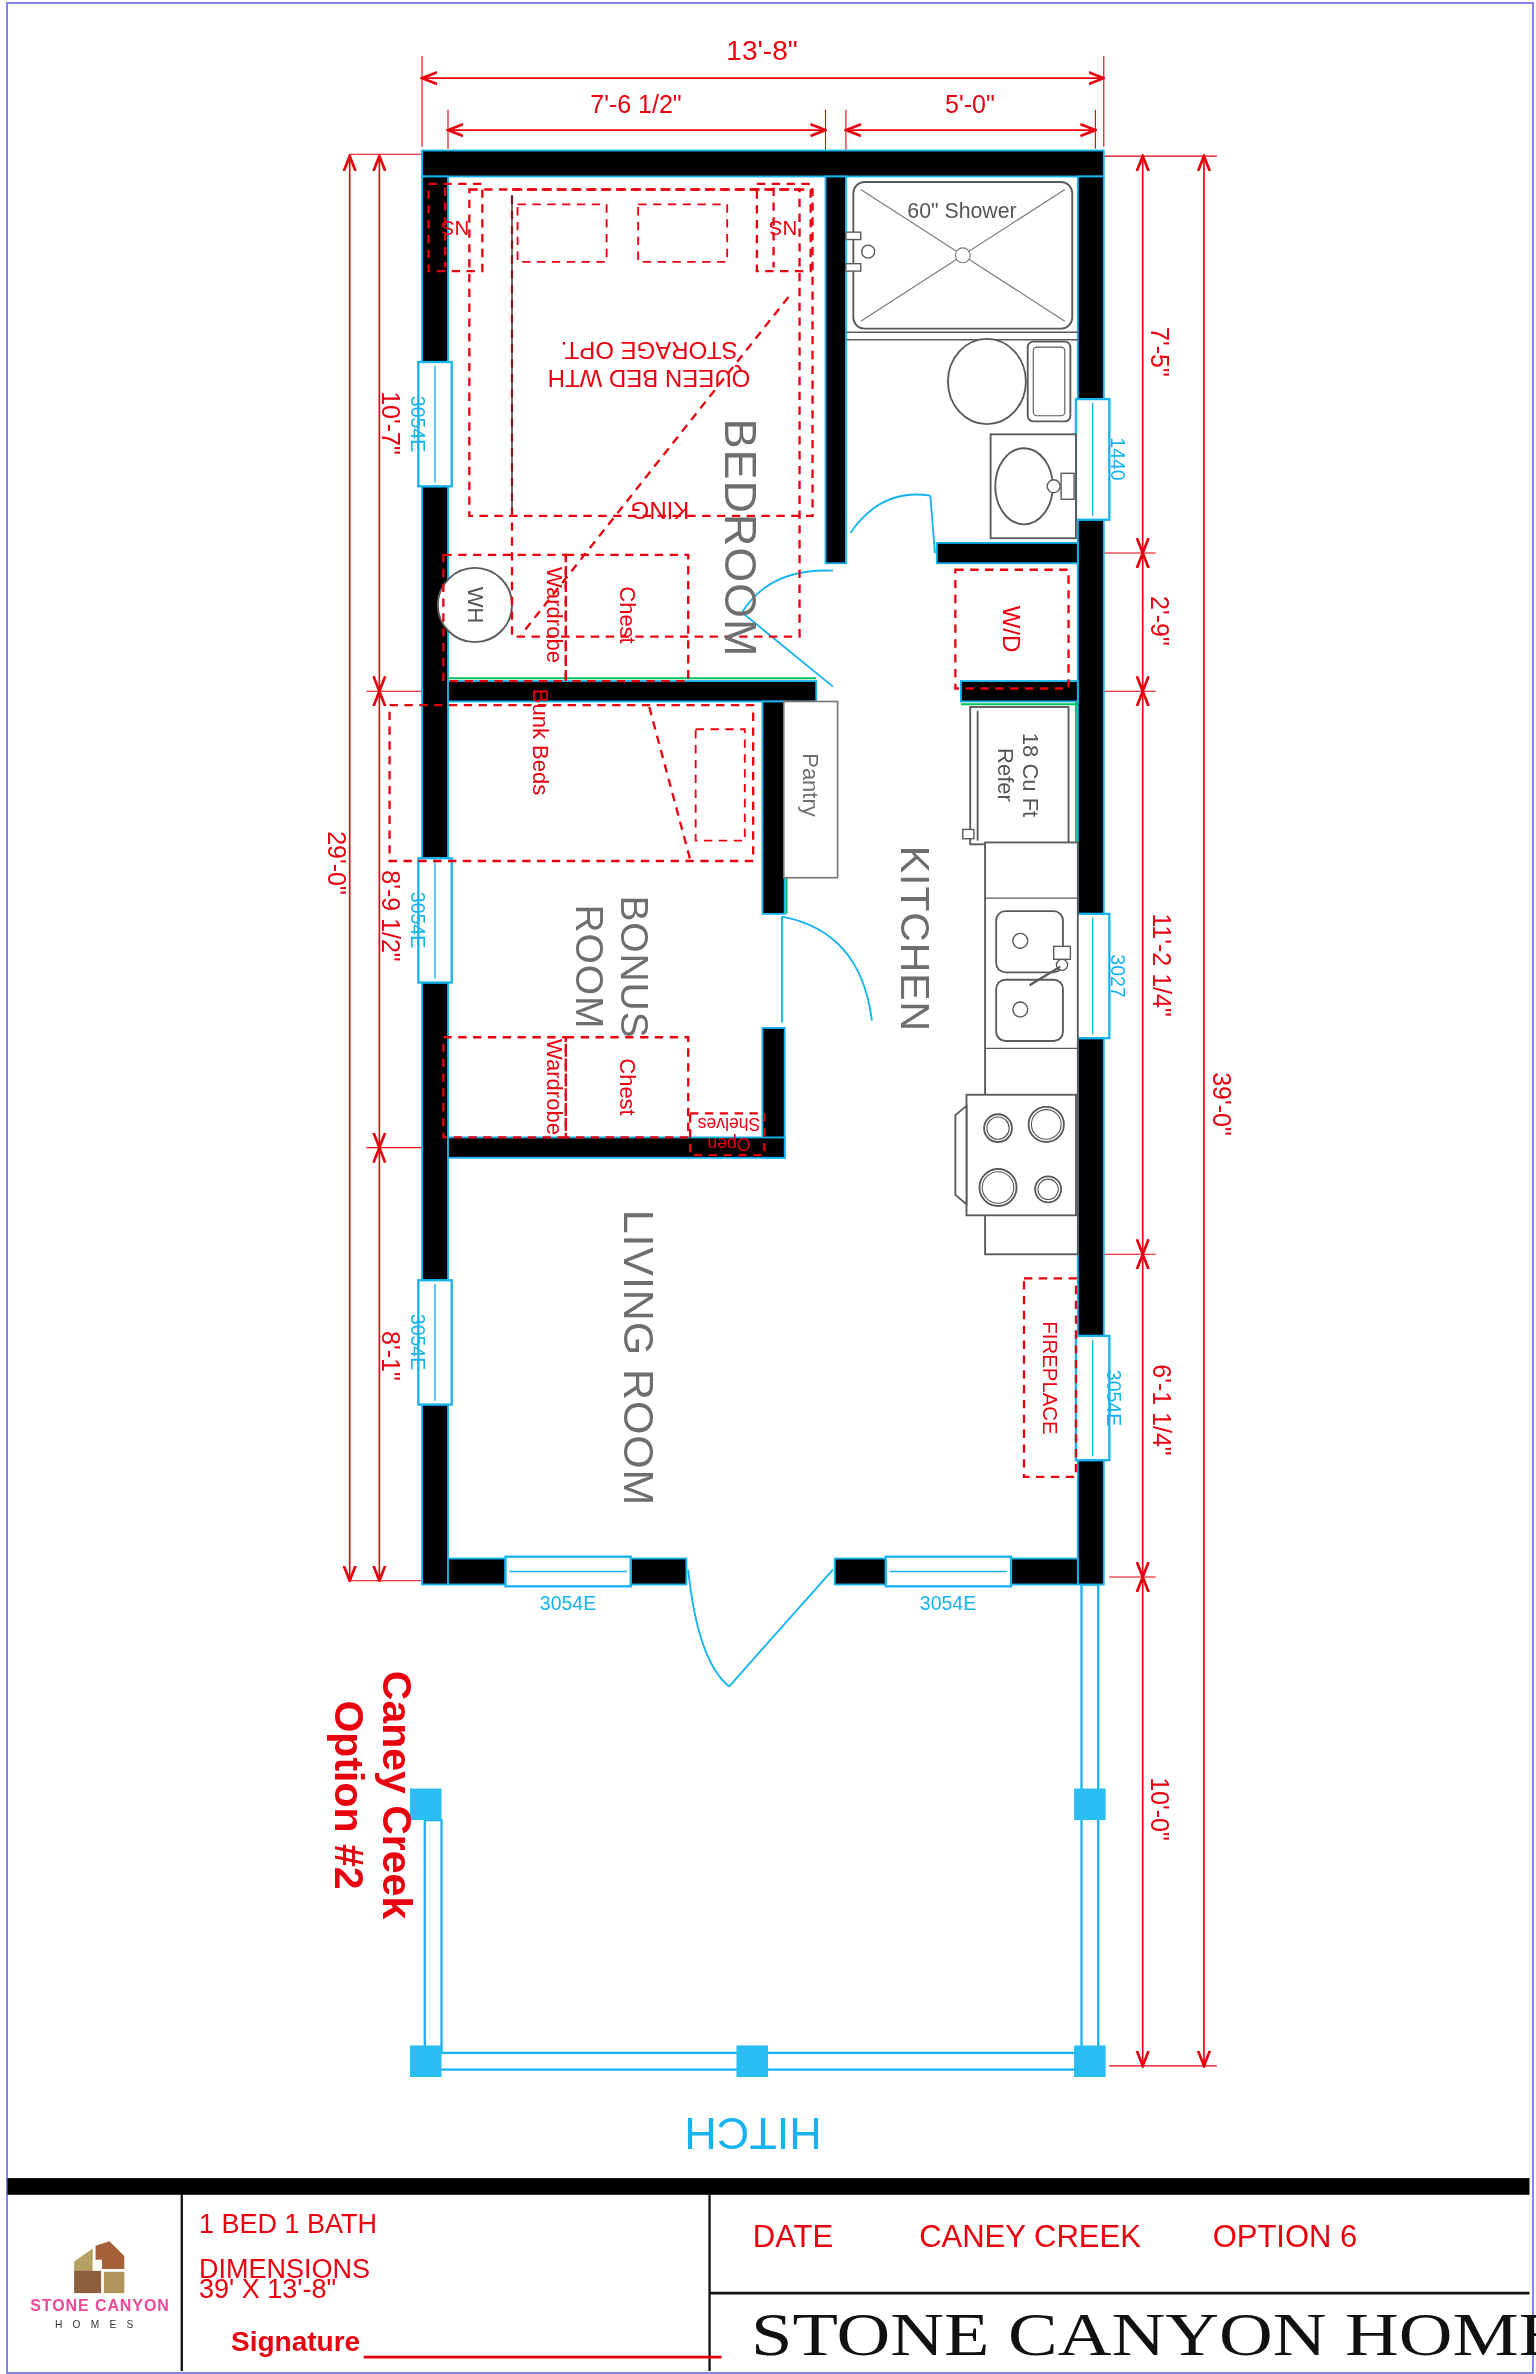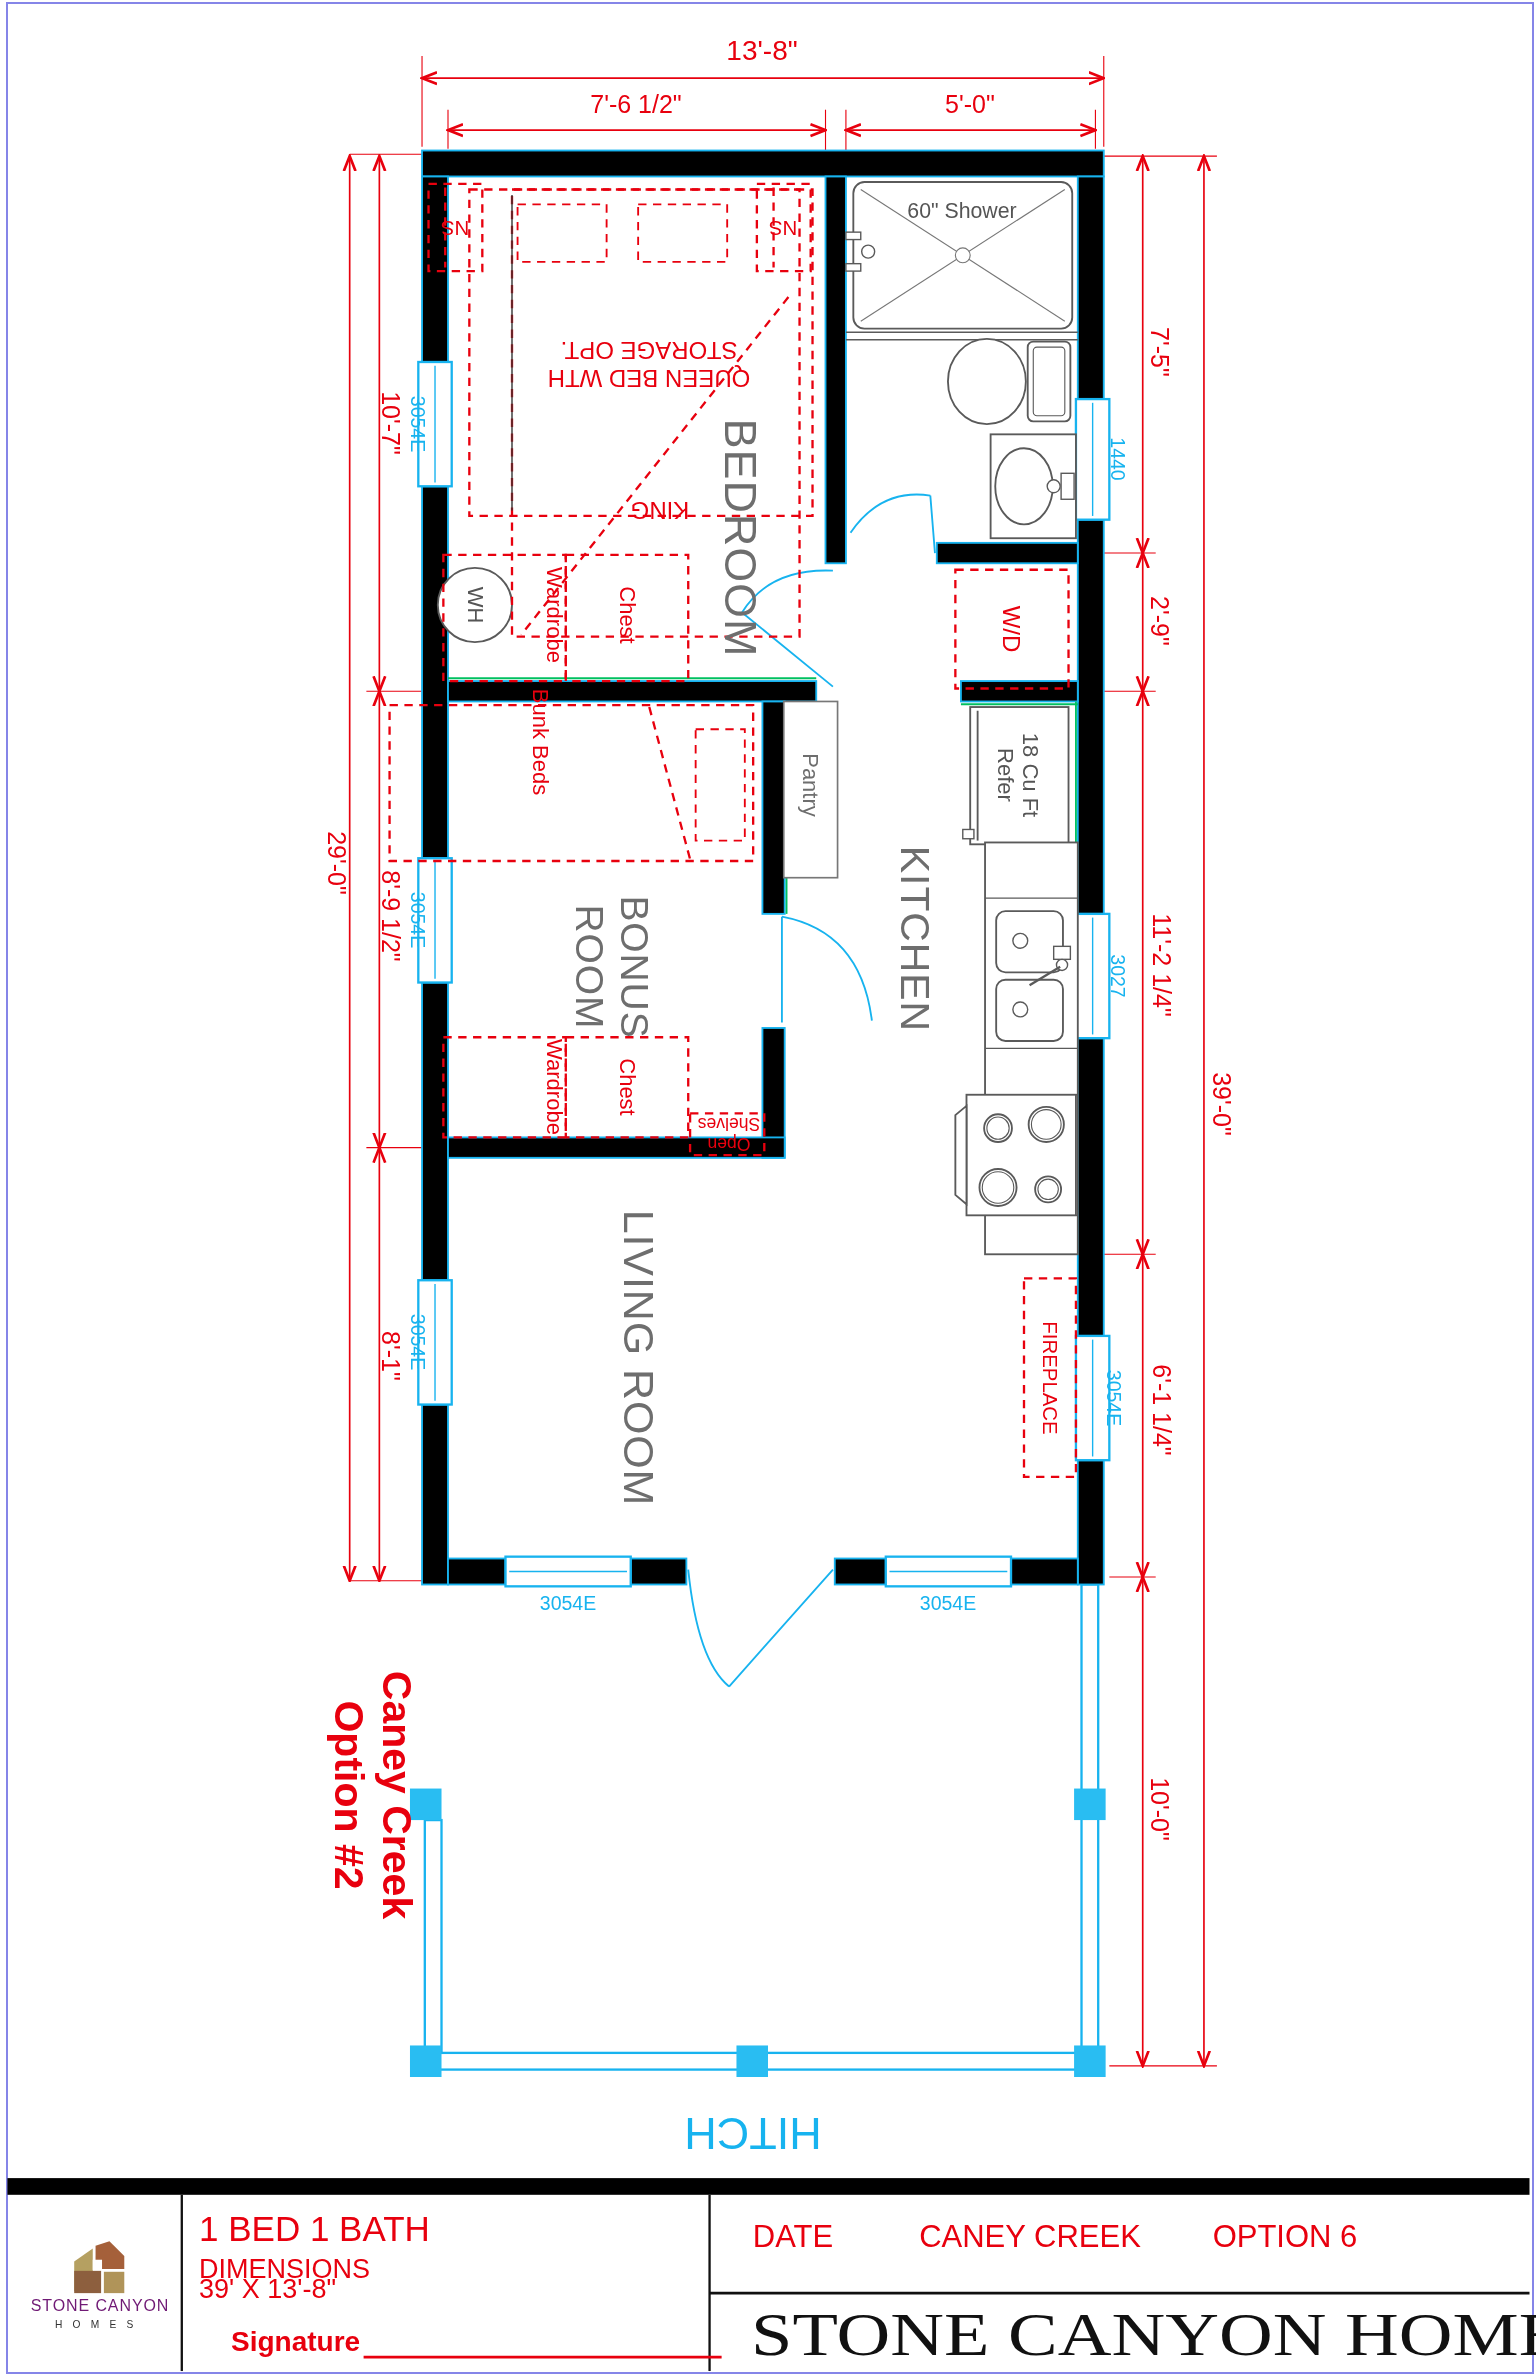--- a/index.html
+++ b/index.html
@@ -268,24 +268,24 @@
   <div class="t r90 fur" style="left:554px;top:615px;">Wardrobe</div>
   <div class="t r90 fur" style="left:627px;top:615px;">Chest</div>
   <div class="t r90 fur" style="left:540px;top:742px;">Bunk Beds</div>
   <div class="t r90 fur" style="left:554px;top:1087px;">Wardrobe</div>
   <div class="t r90 fur" style="left:627px;top:1087px;">Chest</div>
   <div class="t r180 fur" style="left:729px;top:1133px;font-size:17.6px;line-height:19.5px;"><span>Open</span><br><span>Shelves</span></div>
   <div class="t r90 fur" style="left:1049px;top:1378px;font-size:20.4px;">FIREPLACE</div>
 
   <div class="t r90 red" style="left:373px;top:1795px;font-size:41px;line-height:48px;font-weight:bold;"><span>Caney Creek</span><br><span>Option #2</span></div>
 
-  <div class="t" style="left:100px;top:2306px;font-size:16px;font-weight:normal;letter-spacing:0.9px;color:#701a75;">STONE CANYON</div>
+  <div class="t" style="left:100px;top:2306px;font-size:16px;font-weight:bold;letter-spacing:0.9px;color:#ec4899;">STONE CANYON</div>
   <div class="t" style="left:96px;top:2324px;font-size:10.2px;letter-spacing:3.7px;color:#333;">H O M E S</div>
 
-  <div class="tl red" style="left:199px;top:2209px;font-size:35px;">1 BED 1 BATH</div>
+  <div class="tl red" style="left:199px;top:2209px;font-size:27px;">1 BED 1 BATH</div>
   <div class="tl red" style="left:199px;top:2242px;font-size:27px;margin-top:12px;">DIMENSIONS</div>
   <div class="tl red" style="left:199px;top:2274px;font-size:27px;">39' X 13'-8"</div>
   <div class="tl red" style="left:231px;top:2326px;font-size:28px;font-weight:bold;">Signature</div>
 
   <div class="t red" style="left:793px;top:2237px;font-size:31px;">DATE</div>
   <div class="t red" style="left:1030px;top:2237px;font-size:31px;">CANEY CREEK</div>
   <div class="t red" style="left:1285px;top:2237px;font-size:31px;">OPTION 6</div>
   <div class="tl serif" style="left:751px;top:2300px;font-size:61px;color:#111;transform:scaleX(1.22);transform-origin:left top;">STONE CANYON HOMES</div>
 </div>
 

